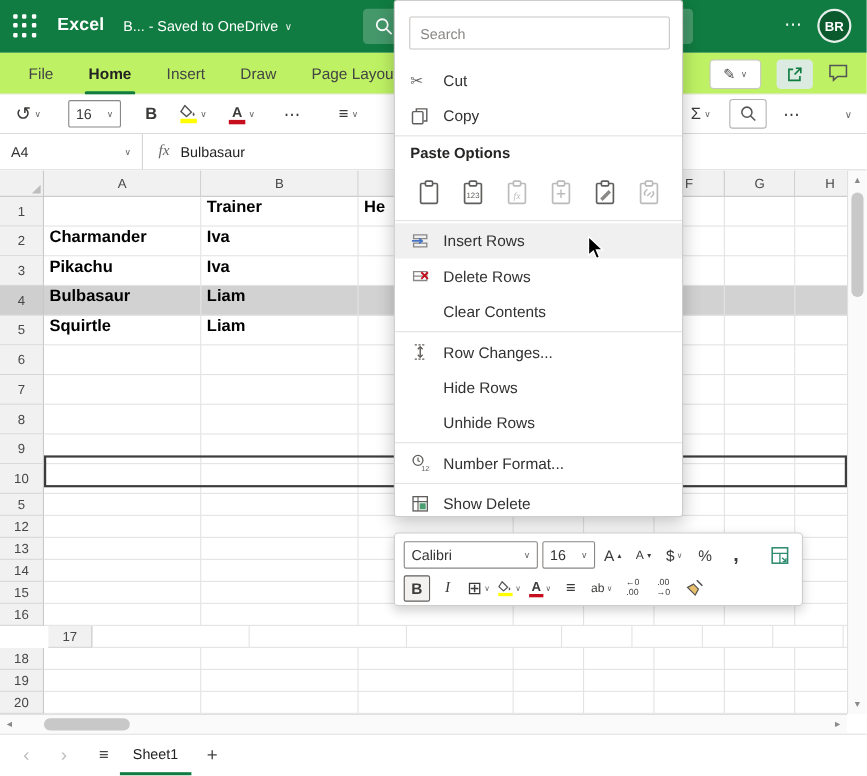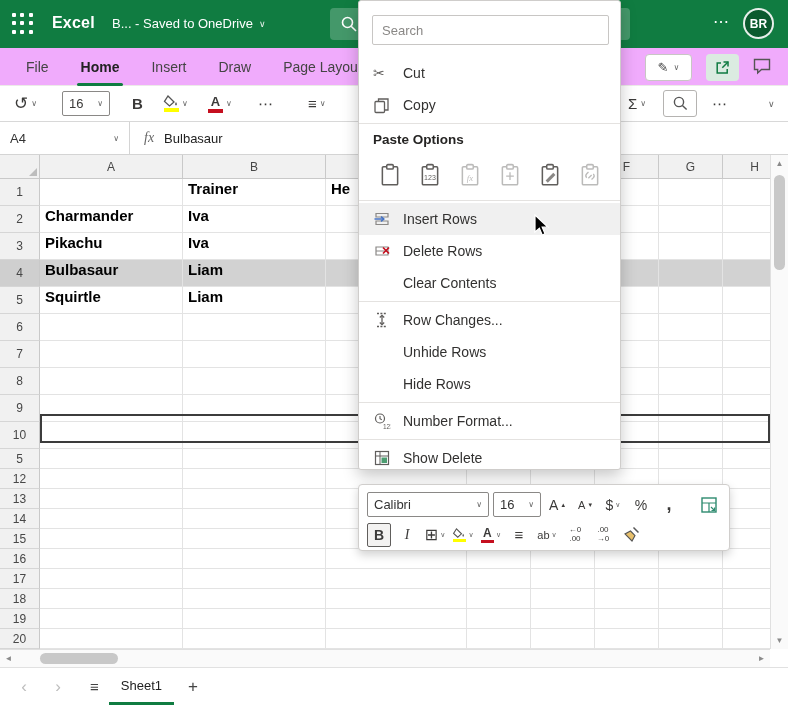--- a/index.html
+++ b/index.html
@@ -12,21 +12,21 @@
   .waffle i { width:4px; height:4px; background:#fff; border-radius:1px; }
   .brand { position:absolute; left:52px; top:14px; font-size:16px; font-weight:bold; letter-spacing:.2px; }
   .doctitle { position:absolute; left:112px; top:16px; font-size:13px; display:flex; gap:6px; align-items:center; white-space:nowrap; }
   .doctitle .chev { font-size:9px; opacity:.9; }
   .search-pill { position:absolute; left:330px; top:8px; width:300px; height:32px; background:rgba(255,255,255,.22); border-radius:4px; }
   .search-pill svg { position:absolute; left:10px; top:7px; }
   .top-more { position:absolute; right:58px; top:12px; font-size:16px; letter-spacing:1px; cursor:pointer; }
   .avatar { position:absolute; right:14px; top:8px; width:31px; height:31px; border-radius:50%; background:#0B5A2E; border:2px solid rgba(255,255,255,.9); display:flex; align-items:center; justify-content:center; font-size:12px; font-weight:bold; cursor:pointer; }
 
   
-  .tabsrow { position:absolute; top:48px; left:0; width:788px; height:38px; background:#f0abfc; border-bottom:1px solid #ECEAE8; }
+  .tabsrow { position:absolute; top:48px; left:0; width:788px; height:38px; background:#bef264; border-bottom:1px solid #ECEAE8; }
   .tabs { position:absolute; left:10px; top:0; height:38px; display:flex; align-items:stretch; }
   .tab { padding:0 16px; display:flex; align-items:center; font-size:14px; color:#444; cursor:pointer; position:relative; }
   .tab.active { font-weight:bold; color:#222; }
   .tab.active::after { content:""; position:absolute; left:12px; right:12px; bottom:0; height:3px; background:#107C41; border-radius:2px; }
   .penbox { position:absolute; left:645px; top:6px; width:47px; height:27px; border:1px solid #C8C6C4; border-radius:4px; display:flex; align-items:center; justify-content:center; gap:5px; font-size:13px; color:#444; cursor:pointer; background:#fff; }
   .penbox .chev { font-size:8px; color:#666; }
   .sharebox { position:absolute; left:706px; top:6px; width:33px; height:27px; background:#DBEBE1; border-radius:4px; display:flex; align-items:center; justify-content:center; cursor:pointer; }
   .commentbtn { position:absolute; left:752px; top:9px; cursor:pointer; }
 
   
@@ -401,21 +401,21 @@
           <div class="rh">16</div>
           <div class="cell" style="width: 143px;"></div>
           <div class="cell" style="width: 143px;"></div>
           <div class="cell" style="width: 141px;"></div>
           <div class="cell" style="width: 64px;"></div>
           <div class="cell" style="width: 64px;"></div>
           <div class="cell" style="width: 64px;"></div>
           <div class="cell" style="width: 64px;"></div>
           <div class="cell" style="width: 64px;"></div>
         </div>
-        <div class="row" style="height: 20px;">
+        <div class="row" style="height: 20px; padding-left: 44px;">
           <div class="rh">17</div>
           <div class="cell" style="width: 143px;"></div>
           <div class="cell" style="width: 143px;"></div>
           <div class="cell" style="width: 141px;"></div>
           <div class="cell" style="width: 64px;"></div>
           <div class="cell" style="width: 64px;"></div>
           <div class="cell" style="width: 64px;"></div>
           <div class="cell" style="width: 64px;"></div>
           <div class="cell" style="width: 64px;"></div>
         </div>
@@ -567,25 +567,25 @@
           <svg width="18" height="18" viewBox="0 0 18 18">
               <path d="M4 2.5 h10 M4 15.5 h10" stroke="#605E5C" stroke-width="1.3" stroke-dasharray="2 1.4"></path>
               <path d="M9 4.5 v9" stroke="#605E5C" stroke-width="1.3"></path>
               <path d="M6.8 6.5 L9 4.3 L11.2 6.5 M6.8 11.5 L9 13.7 L11.2 11.5" fill="none" stroke="#605E5C" stroke-width="1.3"></path>
             </svg>
         </span>
         <span>Row Changes...</span>
       </div>
       <div class="mitem">
         <span class="mic"></span>
+        <span>Hide Rows</span>
+      </div>
+      <div class="mitem">
+        <span class="mic"></span>
         <span>Unhide Rows</span>
-      </div>
-      <div class="mitem">
-        <span class="mic"></span>
-        <span>Hide Rows</span>
       </div>
       <div class="mdiv"></div>
       <div class="mitem">
         <span class="mic">
           <svg width="18" height="18" viewBox="0 0 18 18">
               <circle cx="7" cy="6.5" r="4.5" fill="none" stroke="#605E5C" stroke-width="1.2"></circle>
               <path d="M7 4 v2.8 l1.8 1" fill="none" stroke="#605E5C" stroke-width="1.1"></path>
               <text x="10" y="16.5" font-size="6.5" fill="#605E5C" font-family="Liberation Sans, sans-serif">123</text>
             </svg>
         </span>

